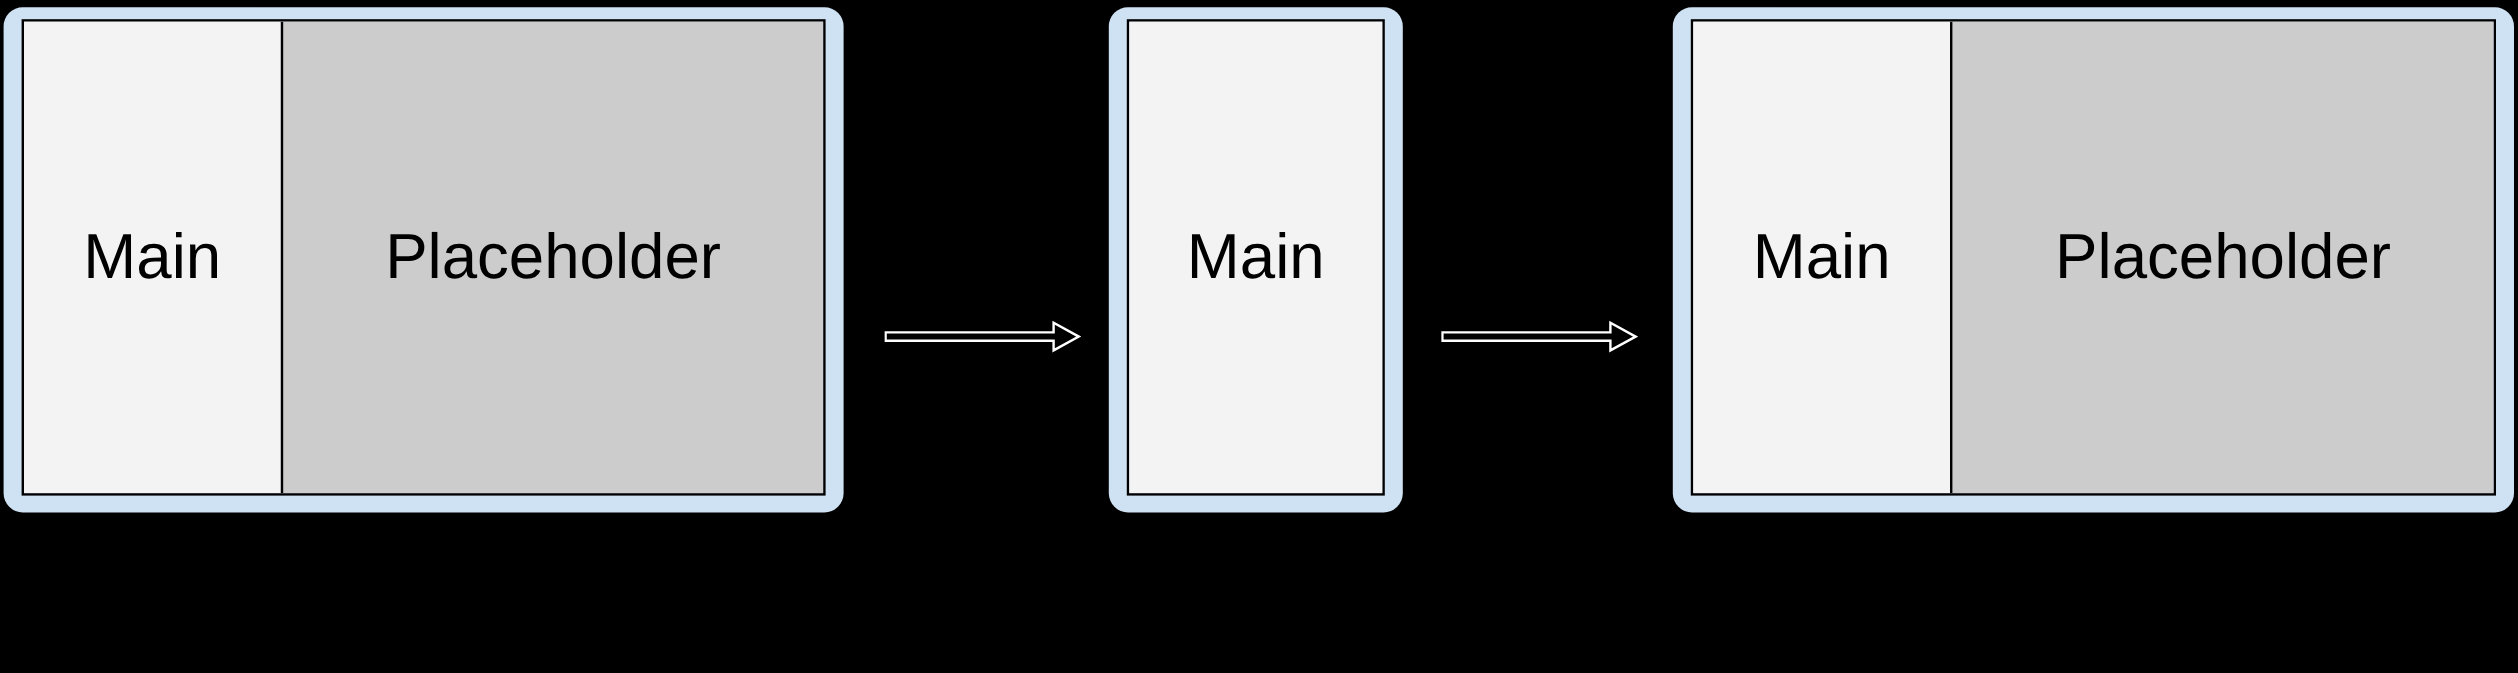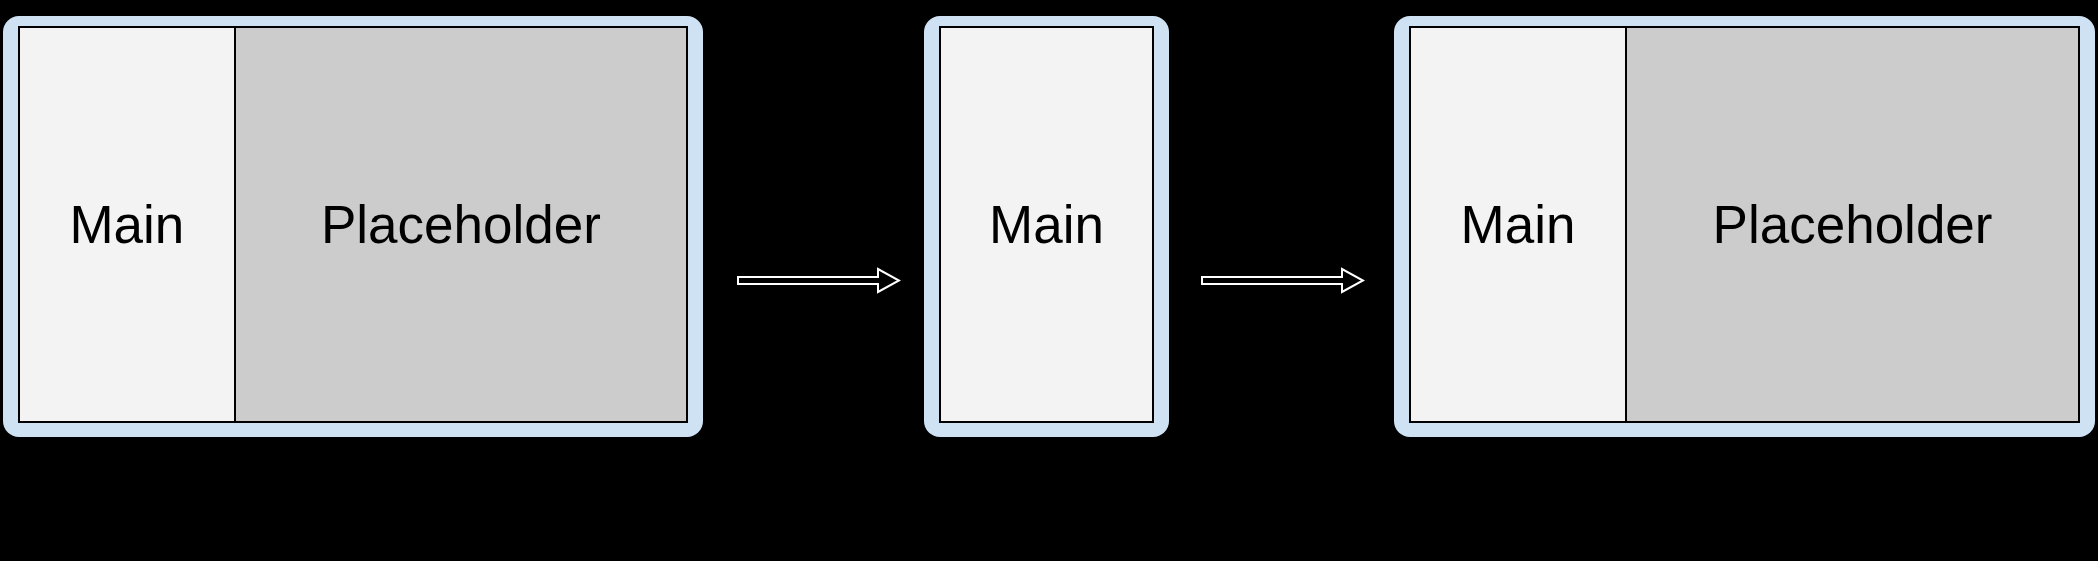--- a/index.html
+++ b/index.html
@@ -10,21 +10,21 @@
   #stage {
     position: relative;
     width: 2098px;
     height: 561px;
     background: #000000;
     overflow: hidden;
     font-family: "Liberation Sans", "DejaVu Sans", sans-serif;
   }
   .frame {
     position: absolute;
-    top: 16px;
+    top: 6px;
     height: 421px;
     background: #cfe2f3;
     border-radius: 16px;
     box-sizing: border-box;
   }
   .frame-inner {
     position: absolute;
     top: 10px;
     left: 15px;
     right: 15px;

